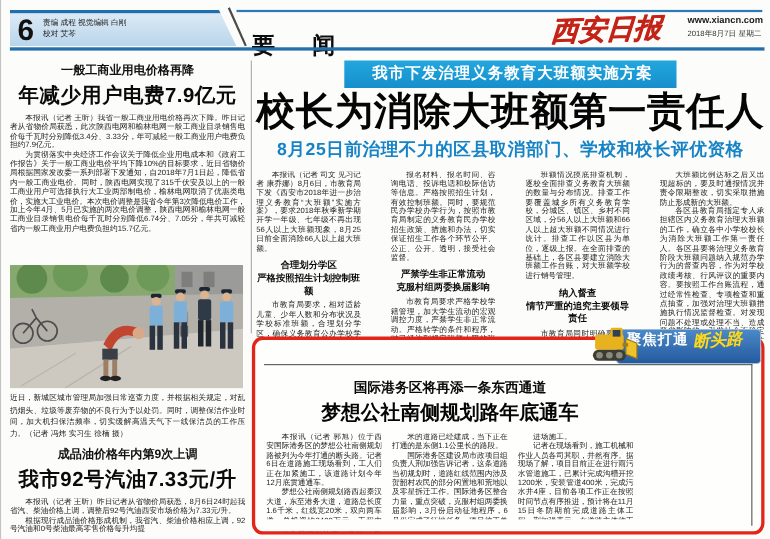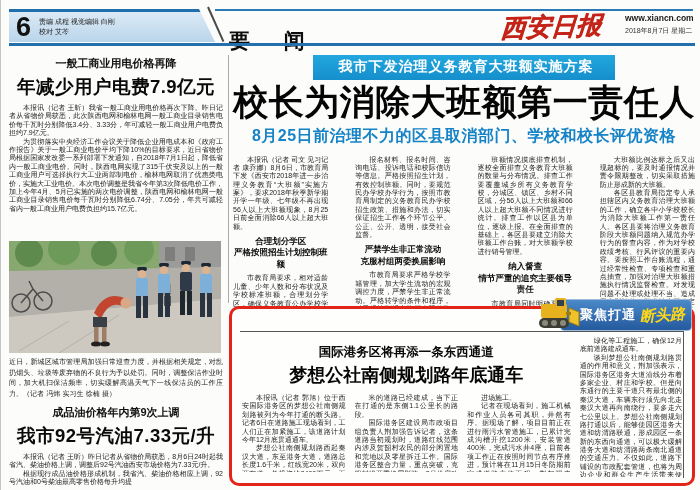--- a/index.html
+++ b/index.html
@@ -54,27 +54,27 @@
   .mcol p { text-indent:2em; }
   .col-subhead { text-align:center; font-weight:bold; font-size:8.5px; line-height:1.35;
                  color:#0a0a0a; margin:5px 0 4px 0; }
   
   .bottom-box { position:absolute; left:228px; top:306px; width:466px; height:180px;
                 border:3px solid #e32519; border-radius:10px; background:#fefefc; }
   .inner-frame { position:absolute; left:8px; right:8px; top:22px; bottom:5px;
                  border-top:1px solid #555; border-right:1px solid #555; }
   .badge { position:absolute; right:0px; top:-10px; width:132px; height:32px;
            background:linear-gradient(180deg,#4b89c8,#245a9e); border:1px solid #9db9d8;
-           border-radius:4px; display:flex; align-items:center; justify-content:flex-end;
-           padding-right:6px; }
+           border-radius:4px; display:flex; align-items:flex-start; justify-content:flex-end;
+           padding-right:16px; }
   .badge-t1 { color:#fff; font-size:13px; font-weight:900; letter-spacing:1px; }
   .badge-t2 { color:#ffd817; font-size:15px; font-weight:900; font-style:italic;
               font-family:"DejaVu Serif", serif; margin-left:4px; transform:rotate(-4deg); }
   .bulldozer { position:absolute; left:-28px; top:-6px; width:52px; height:42px; }
-  .bb-inner { position:absolute; left:10px; top:26px; right:10px; bottom:6px; display:flex; gap:9px; }
+  .bb-inner { position:absolute; left:10px; top:26px; right:10px; bottom:6px; display:flex; gap:9px;flex-direction:column; }
   .bb-left { width:334px; }
   .bb-kicker { text-align:center; font-size:12.5px; font-weight:bold; color:#0a0a0a; margin-top:9px; }
   .bb-headline { text-align:center; font-size:18px; font-weight:900; color:#050505; margin-top:2px;
                  white-space:nowrap; }
   .bb-cols { display:flex; gap:9px; margin-top:7px; height:78px; overflow:hidden; }
   .bbcol { flex:1; font-size:7px; line-height:1.2; color:#1c1c1c; text-align:justify; overflow:hidden; }
   .bbcol p, .bb-col4 p { text-indent:2em; }
   .bb-col4 { width:104px; font-size:7px; line-height:1.2; color:#1c1c1c; text-align:justify;
              overflow:hidden; padding-top:2px; }
 </style>

